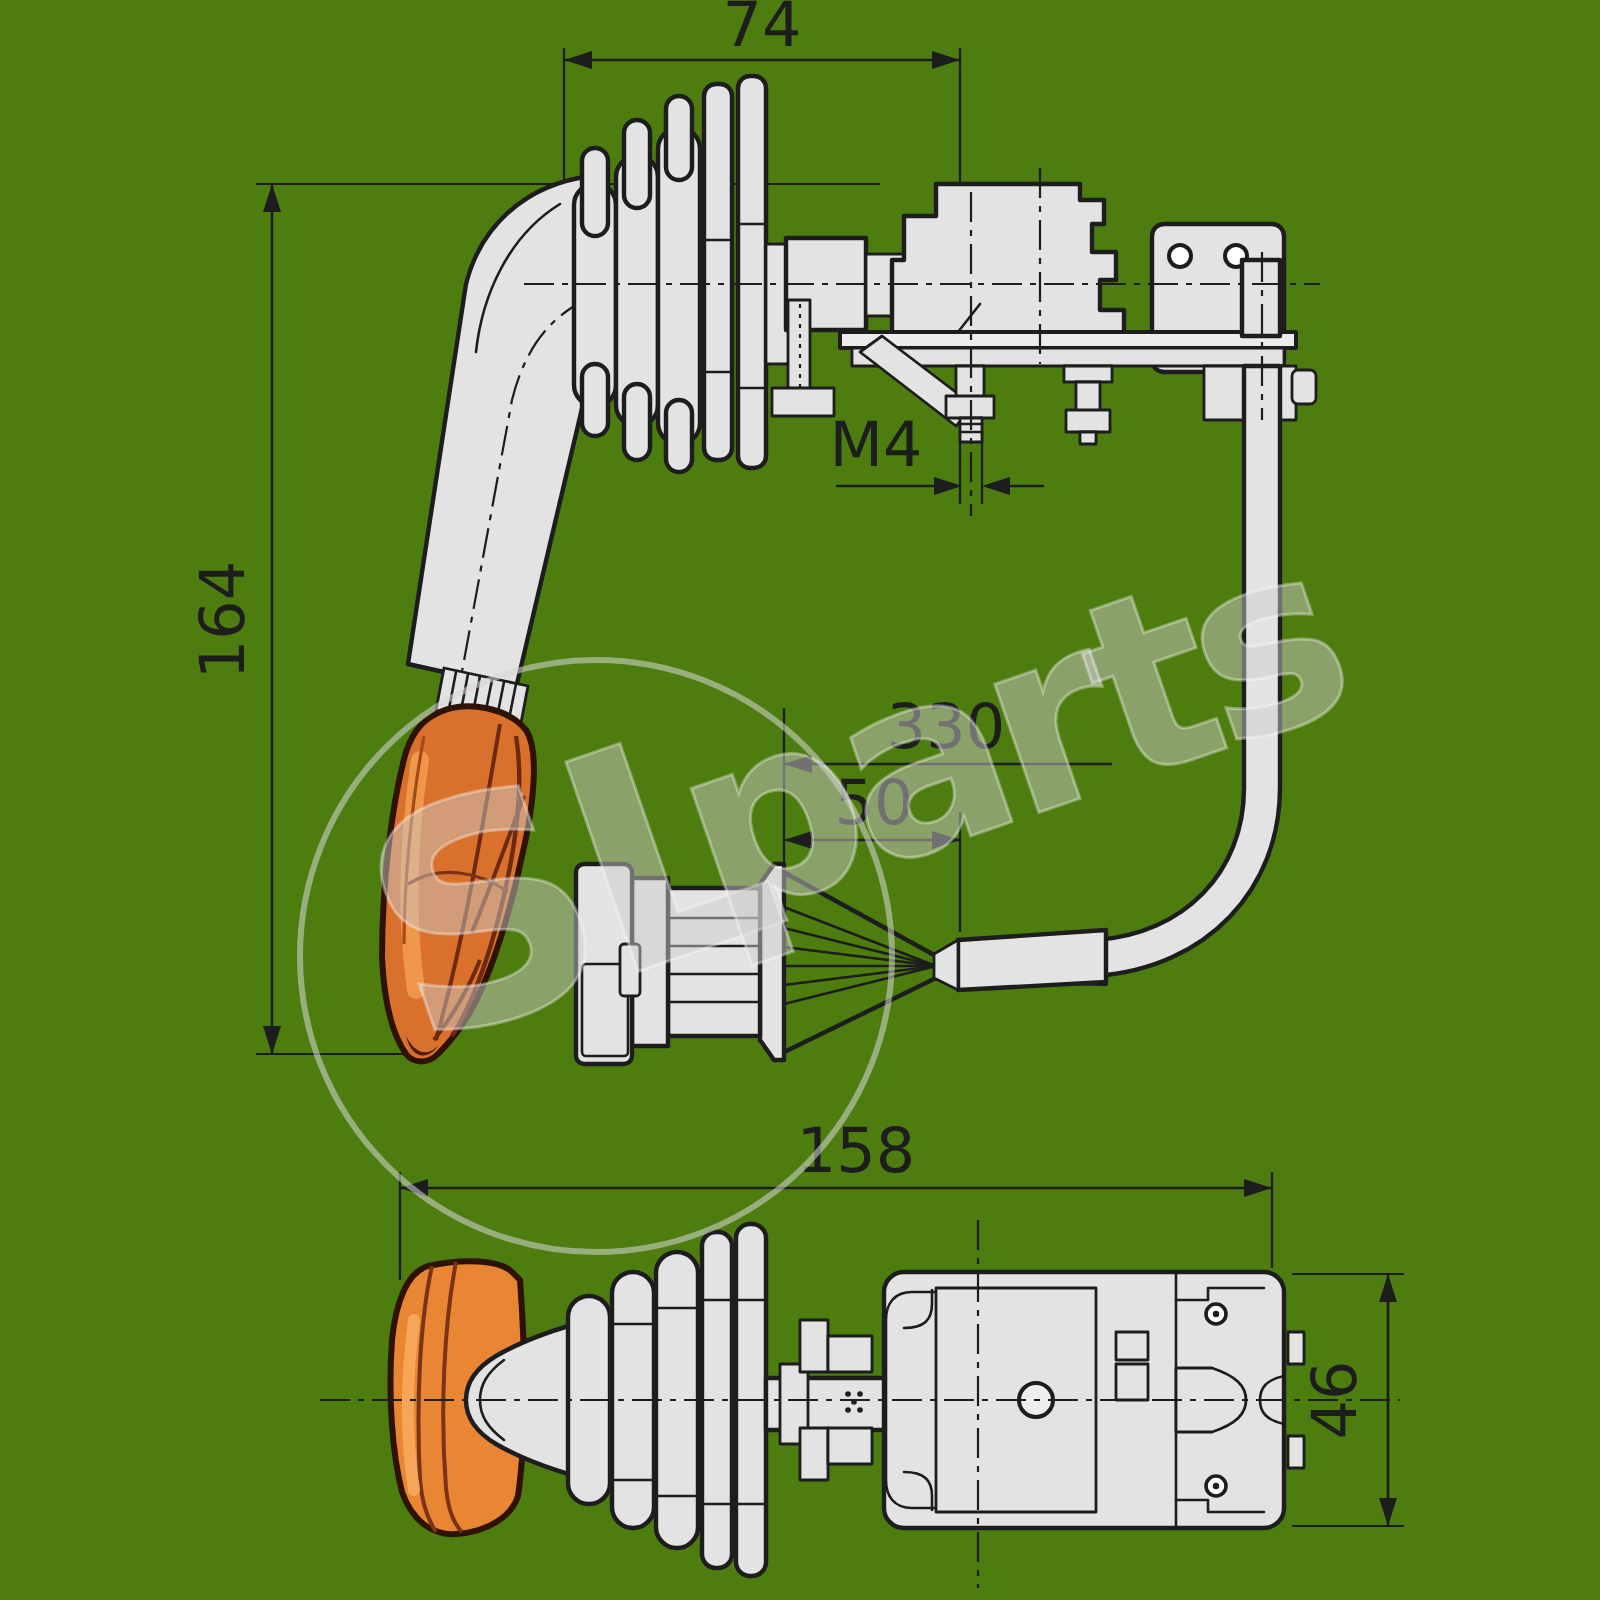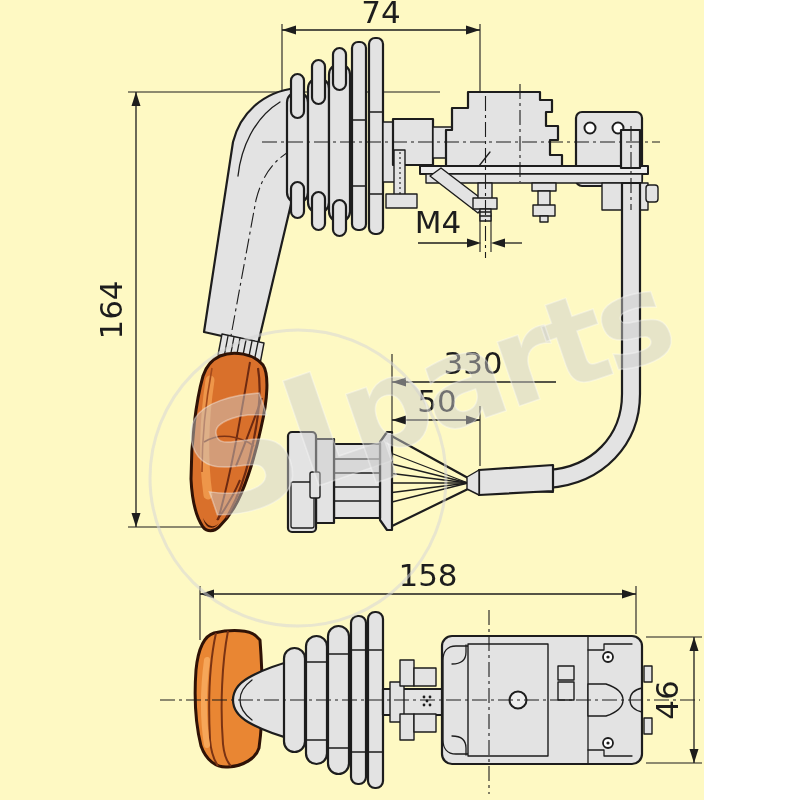--- a/index.html
+++ b/index.html
@@ -1,16 +1,16 @@
 <!DOCTYPE html>
 <html><head>
 <meta charset="utf-8">
 <style>
   html,body{margin:0;padding:0;background:#ffffff;}
-  .page{width:704px;height:800px;position:relative;background:#fef9c3;overflow:hidden;}
+  .page{width:800px;height:800px;position:relative;background:#4d7c0f;overflow:hidden;}
   svg{display:block;}
   .ln{fill:none;stroke:#1d1d1d;stroke-width:2.2;stroke-linejoin:round;stroke-linecap:round;}
   .ln1{fill:none;stroke:#1d1d1d;stroke-width:1.3;stroke-linejoin:round;stroke-linecap:round;}
   .fg{fill:#e3e3e3;stroke:#1d1d1d;stroke-width:2.2;stroke-linejoin:round;}
   .fg1{fill:#e3e3e3;stroke:#1d1d1d;stroke-width:1.4;stroke-linejoin:round;}
   .fgl{fill:#ececec;stroke:#1d1d1d;stroke-width:2;stroke-linejoin:round;}
   .dim{fill:none;stroke:#1d1d1d;stroke-width:1.3;}
   .ext{fill:none;stroke:#1d1d1d;stroke-width:1.1;}
   .arr{fill:#1d1d1d;stroke:none;}
   .dimtxt{font-family:"DejaVu Sans","Liberation Sans",sans-serif;font-size:31px;fill:#1d1d1d;}

